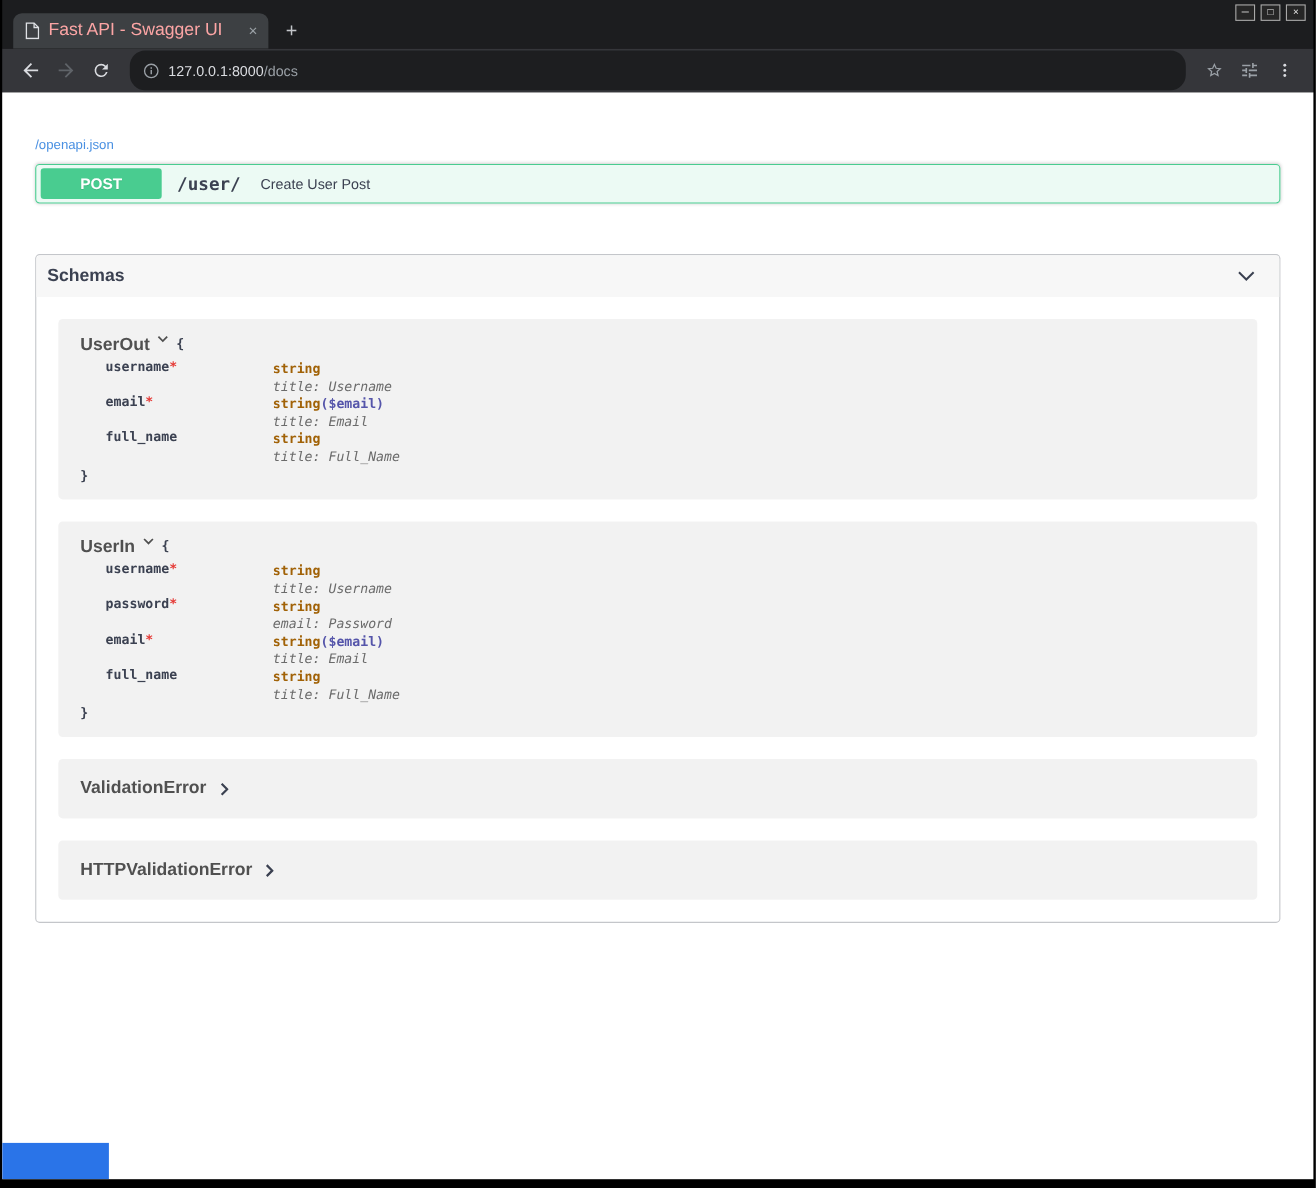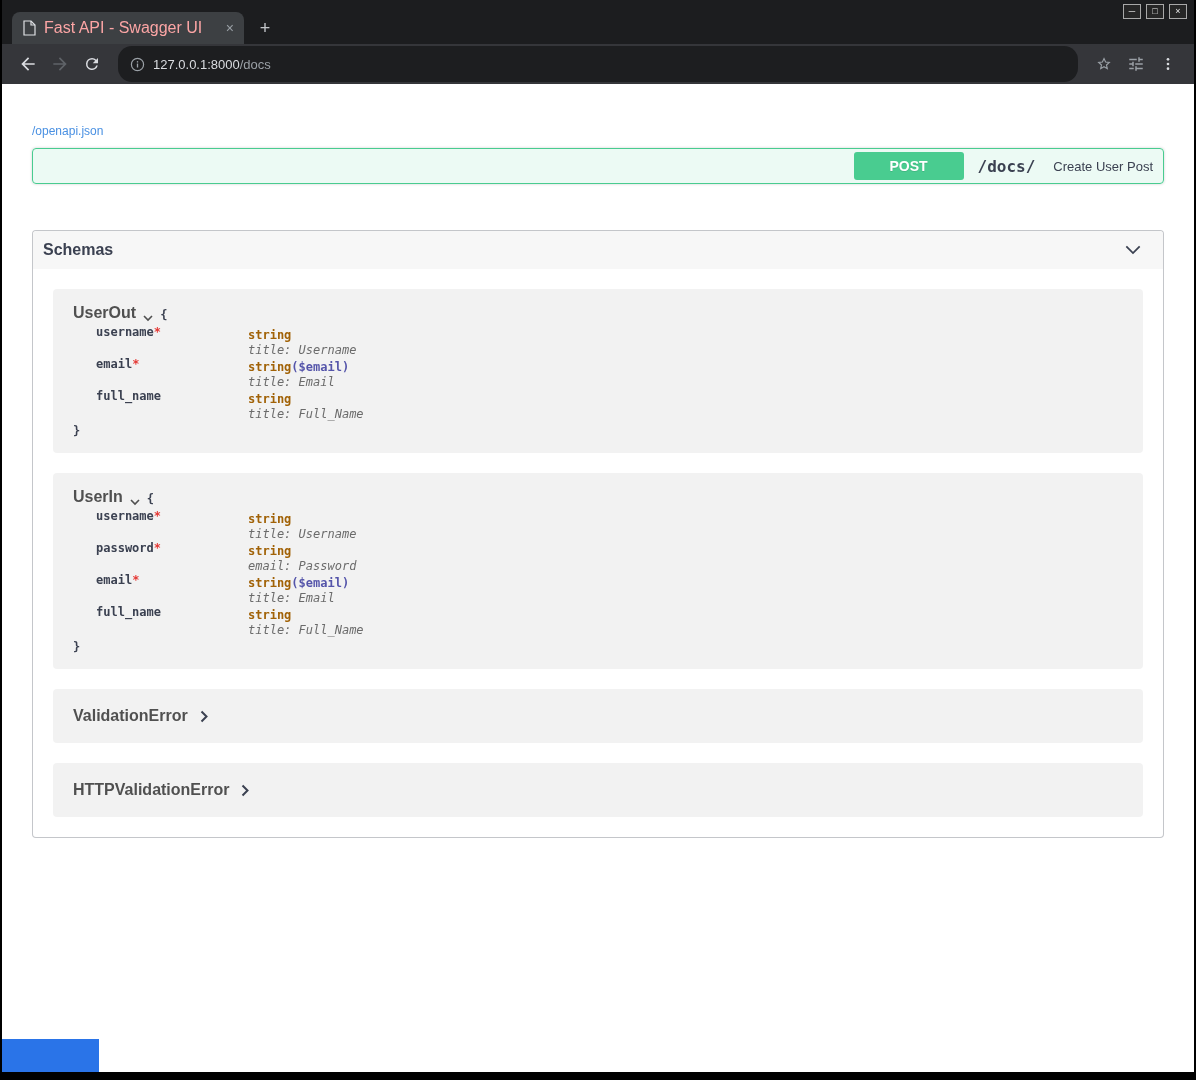--- a/index.html
+++ b/index.html
@@ -29,34 +29,34 @@
   .api-title { font-size:36px; font-weight:700; color:#3b4151; }
   .badge { display:inline-block; vertical-align:18px; font-size:10px; font-weight:700; color:#fff; padding:2px 8px; border-radius:10px; margin-left:8px; }
   .badge-version { background:#7d8492; }
   .badge-oas { background:#89bf04; }
   .spec-link { display:inline-block; margin-top:6px; font-size:12px; color:#4990e2; text-decoration:none; }
 
   .tag-section { margin-top:54px; display:flex; align-items:center; justify-content:space-between; padding:0 8px 14px 8px; border-bottom:1px solid rgba(59,65,81,.3); }
   .tag-title { font-size:24px; font-weight:700; color:#3b4151; }
 
   .opblock { margin-top:9px; height:36px; border:1px solid #49cc90; background:rgba(73,204,144,.1); border-radius:4px;
-             box-shadow:0 0 3px rgba(0,0,0,.19); display:flex; align-items:center; padding:0 10px 0 4px; gap:10px;justify-content:flex-end; }
+             box-shadow:0 0 3px rgba(0,0,0,.19); display:flex; align-items:center; padding:0 10px 0 4px; gap:10px; }
   .opblock-method { background:#49cc90; color:#fff; font-weight:700; font-size:14px; width:110px; text-align:center; padding:6px 0; border-radius:3px; text-shadow:0 1px 0 rgba(0,0,0,.1); }
   .opblock-path { font-family:"DejaVu Sans Mono",monospace; font-weight:700; font-size:16px; color:#3b4151; margin-left:4px; }
   .opblock-summary { font-size:13px; color:#3b4151; margin-left:8px; }
 
   .schemas { margin-top:46px; border:1px solid rgba(59,65,81,.3); border-radius:4px; background:#fff; }
   .schemas-header { display:flex; align-items:center; justify-content:space-between; padding:10px 20px 10px 10px; background:#f7f7f7; border-radius:4px 4px 0 0; }
   .schemas-title { font-size:16px; font-weight:700; color:#3b4151; }
   .models-body { padding:20px; }
 
   .model-card { background:rgba(0,0,0,.05); border-radius:4px; padding:15px 20px; margin-bottom:20px; }
   .model-card:last-child { margin-bottom:0; }
   .model-card.collapsed { display:flex; align-items:center; gap:12px; padding:18px 20px; }
-  .model-head { display:flex; align-items:flex-end; gap:7px; margin-bottom:3px; }
+  .model-head { display:flex; align-items:flex-start; gap:7px; margin-bottom:3px; }
   .model-title { font-size:16px; font-weight:700; color:#505050; }
   .brace { font-family:"DejaVu Sans Mono",monospace; font-size:12px; font-weight:700; color:#3b4151; }
   .props { margin:3px 0 3px 23px; }
   .prop-row { display:flex; min-height:28px; }
   .prop-name { width:152px; font-family:"DejaVu Sans Mono",monospace; font-weight:700; font-size:12px; line-height:14px; color:#3b4151; }
   .req { color:#e53935; }
   .prop-type { font-family:"DejaVu Sans Mono",monospace; font-weight:700; font-size:12px; line-height:14px; color:#a16207; }
   .prop-format { font-family:"DejaVu Sans Mono",monospace; font-weight:700; font-size:12px; line-height:14px; color:#5555aa; }
   .prop-title { font-family:"DejaVu Sans Mono",monospace; font-style:italic; font-size:12px; line-height:14px; color:#6b6b6b; }
 
@@ -135,21 +135,21 @@
   <div class="page">
     <div class="swagger">
 
       <div class="info">
         <a class="spec-link" href="#">/openapi.json</a>
       </div>
 
 
       <div class="opblock">
         <span class="opblock-method">POST</span>
-        <span class="opblock-path">/docs/</span>
+        <span class="opblock-path">/user/</span>
         <span class="opblock-summary">Create User Post</span>
       </div>
 
       <div class="schemas">
         <div class="schemas-header">
           <span class="schemas-title">Schemas</span>
           <span style="display:flex; padding-right:2px;">
             <svg width="16" height="10" viewBox="0 0 18 11">
                 <path d="M1.5 1.5l7.5 7.5 7.5-7.5" fill="none" stroke="#3b4151" stroke-width="2"></path>
               </svg>

